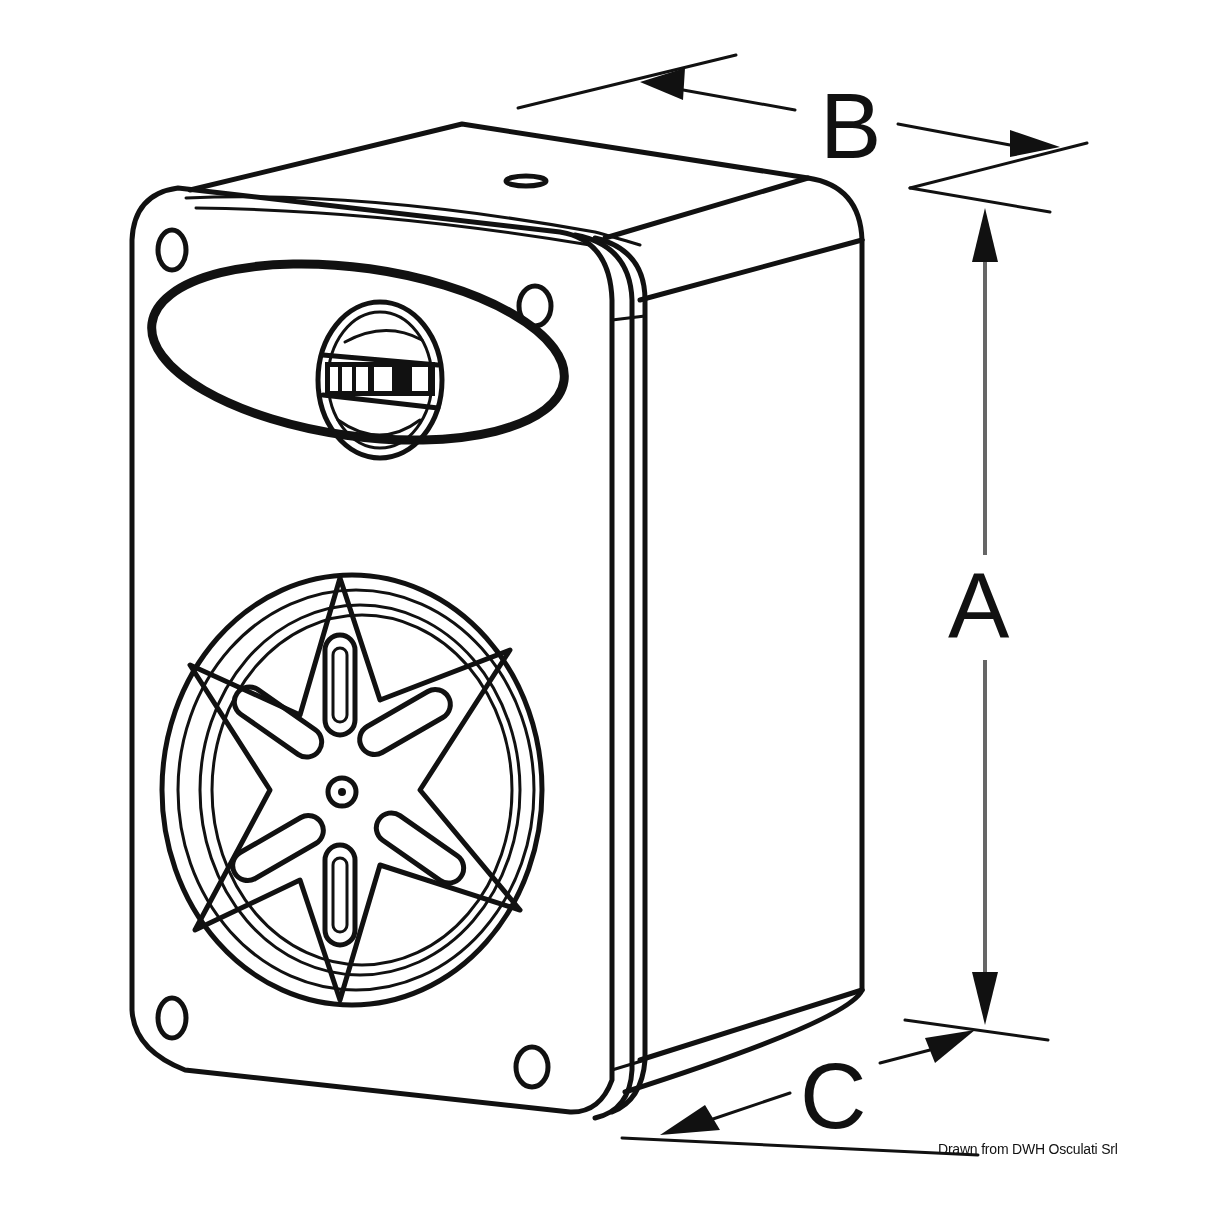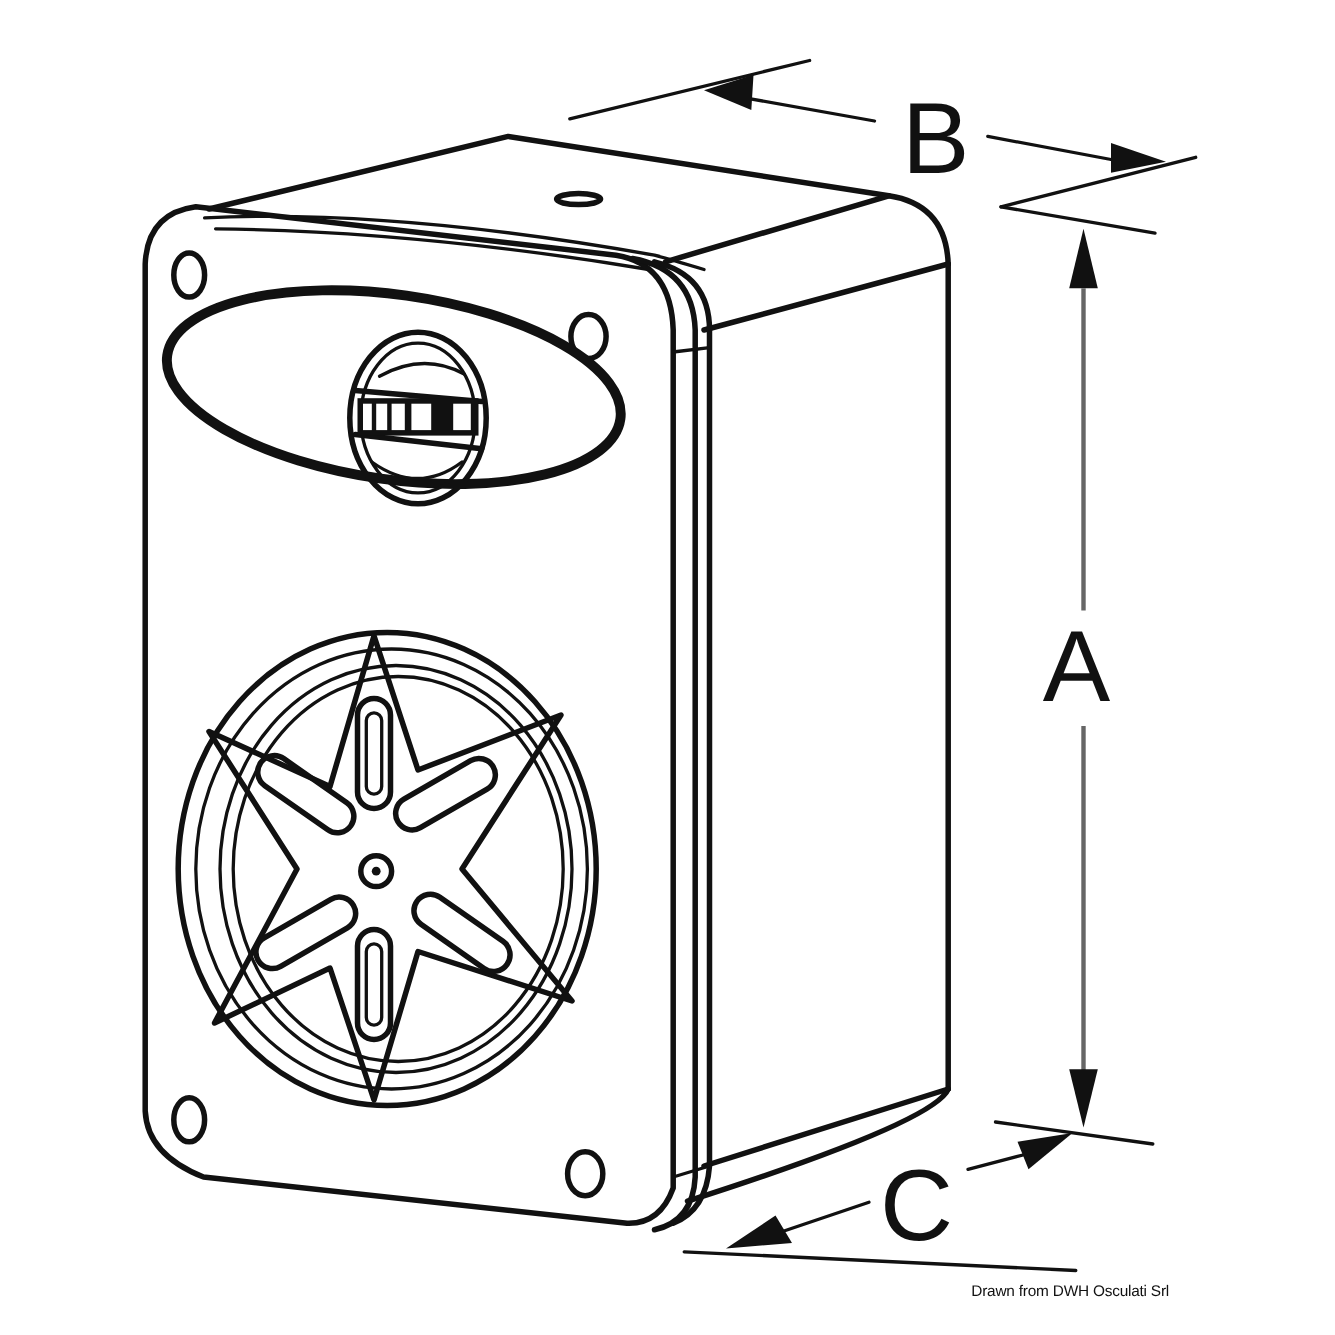--- a/index.html
+++ b/index.html
@@ -13,26 +13,25 @@
     .fill-white { fill: #fff; }
     .dim-label {
       position: absolute;
       font-family: "Liberation Sans", sans-serif;
       font-size: 92px;
       color: #111;
       line-height: 1;
     }
     .credit {
       position: absolute;
-      left: 883px; top: 1141px;
+      left: 938px; top: 1141px;
       font-family: "Liberation Sans", sans-serif;
       font-size: 14px;
       color: #111;
       letter-spacing: -0.2px;
-      margin-top: 24px;
     }
   </style>
 </head>
 <body>
 
 <svg id="canvas" viewBox="0 0 1214 1214" xmlns="http://www.w3.org/2000/svg">
 
   <g>
 
     <path class="ln" d="M190,190 L462,124 L808,178 Q860,186 862,240"></path>

